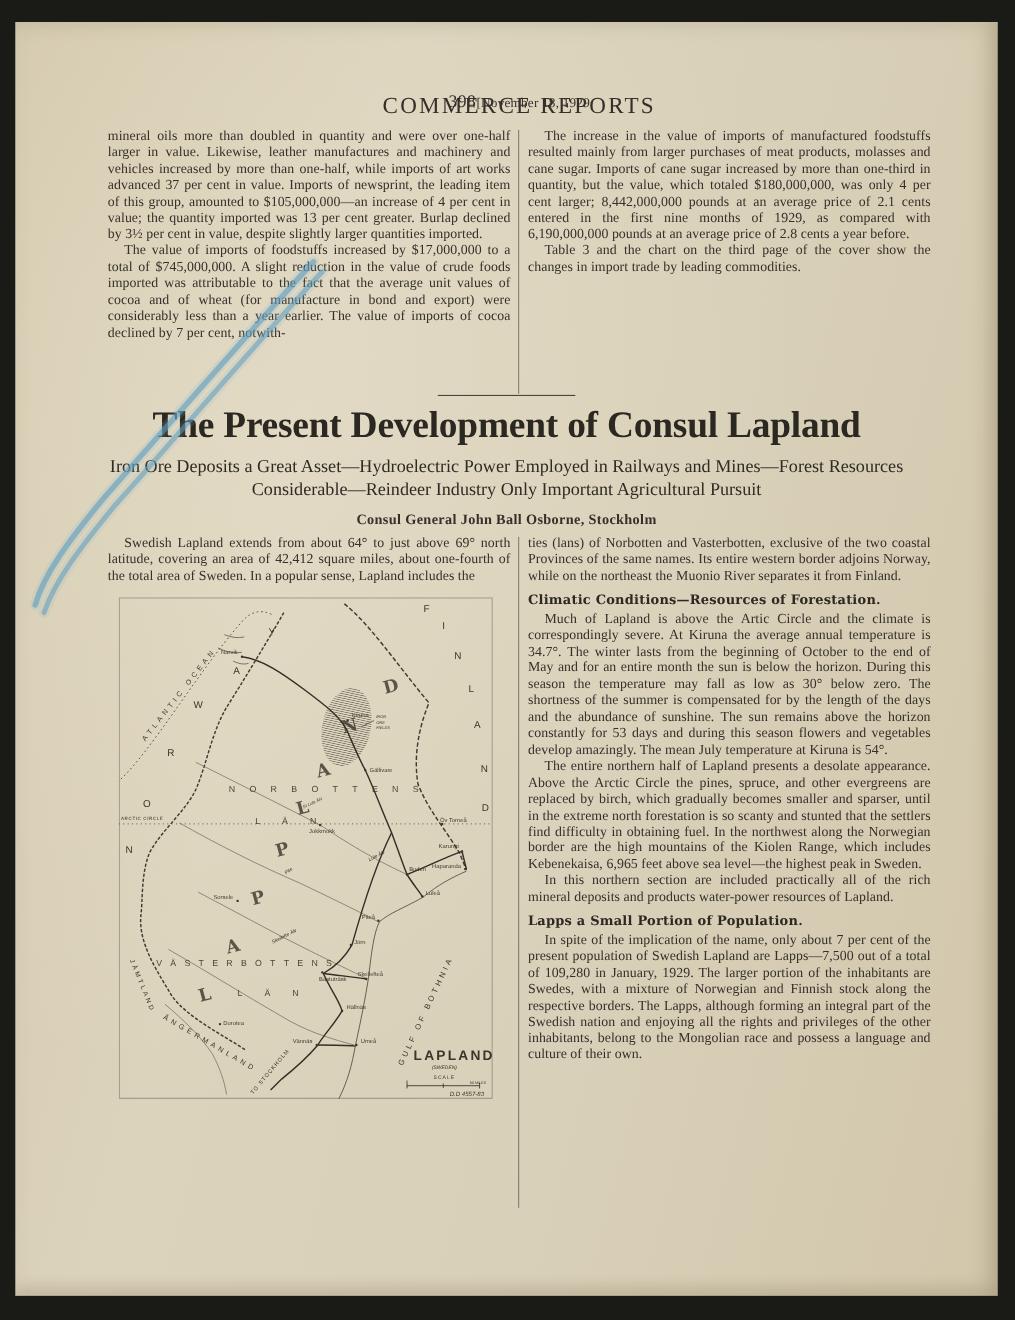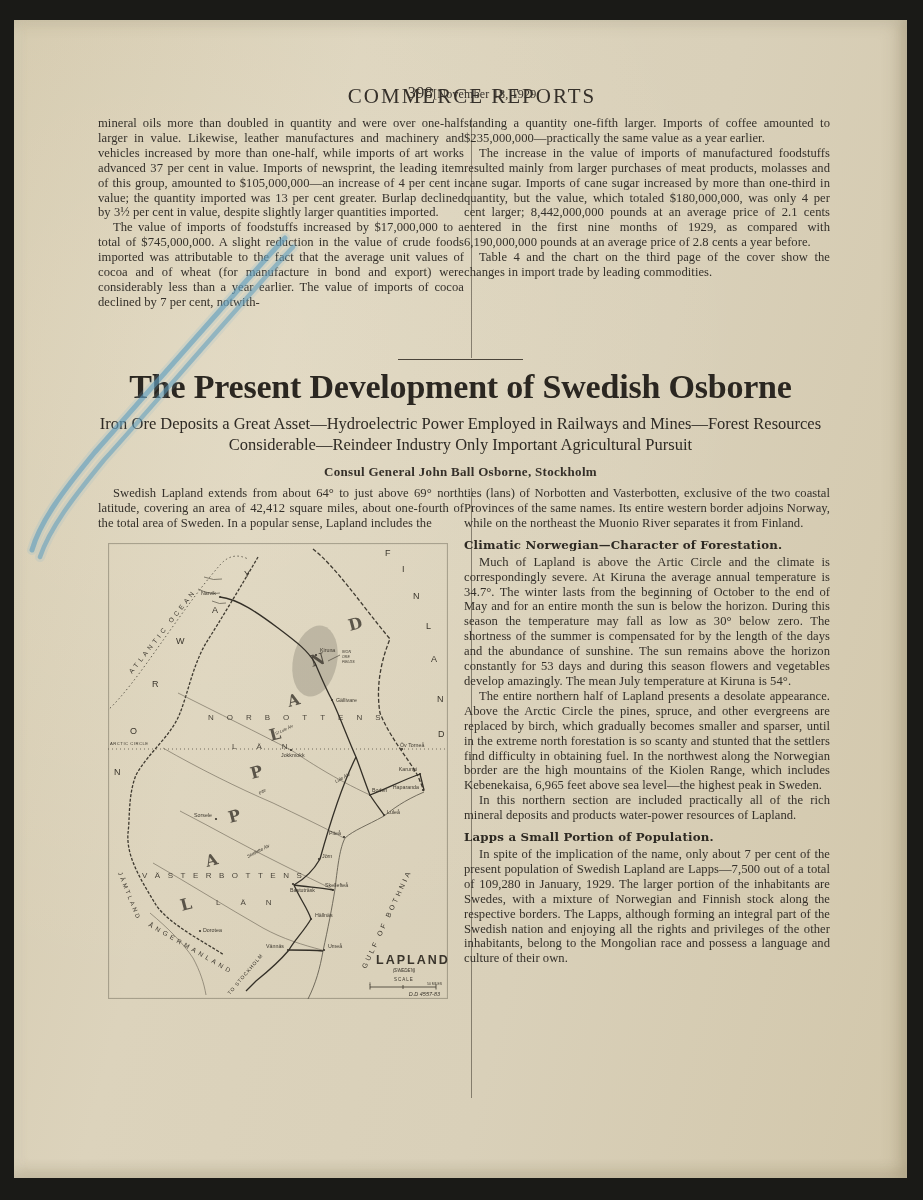--- a/index.html
+++ b/index.html
@@ -19,21 +19,21 @@
   .header{
     position:absolute;top:64px;left:84px;width:748px;
     display:flex;align-items:baseline;justify-content:center;
   }
   .pagenum{font-size:16px;letter-spacing:.5px;}
   .journal{
     position:absolute;left:0;right:0;text-align:center;
     font-size:21px;letter-spacing:2px;
   }
   .issuedate{font-size:12px;letter-spacing:.2px;}
-  .cols{position:absolute;left:84px;width:748px;display:grid;grid-template-columns:366px 366px;column-gap:0;}
+  .cols{position:absolute;left:84px;width:748px;display:grid;grid-template-columns:366px 366px;column-gap:16px;}
   .cols1{top:96px;}
   .cols2{top:466px;}
   .vrule{position:absolute;left:457px;width:1px;background:rgba(62,56,45,.55);}
   .vrule.a{top:98px;height:240px;}
   .vrule.b{top:468px;height:610px;}
   .bodyp{
     margin:0;font-size:12.6px;line-height:14.9px;text-align:justify;
     text-indent:15px;letter-spacing:.05px;color:#34302a;
   }
   .bodyp.noind{text-indent:0;}
@@ -68,29 +68,28 @@
 
   <div class="vrule a"></div>
   <div class="vrule b"></div>
 
   <div class="cols cols1">
     <div class="col">
         <p class="bodyp noind">mineral oils more than doubled in quantity and were over one-half larger in value.  Likewise, leather manufactures and machinery and vehicles increased by more than one-half, while imports of art works advanced 37 per cent in value.  Imports of newsprint, the leading item of this group, amounted to $105,000,000—an increase of 4 per cent in value; the quantity imported was 13 per cent greater.  Burlap declined by 3½ per cent in value, despite slightly larger quantities imported.</p>
         <p class="bodyp">The value of imports of foodstuffs increased by $17,000,000 to a total of $745,000,000.  A slight reduction in the value of crude foods imported was attributable to the fact that the average unit values of cocoa and of wheat (for manufacture in bond and export) were considerably less than a year earlier.  The value of imports of cocoa declined by 7 per cent, notwith-</p>
       </div>
     <div class="col">
-        <p class="bodyp noind">standing a quantity one-fifth larger.  Imports of coffee amounted to $235,000,000—practically the same value as a year earlier.</p>
         <p class="bodyp">The increase in the value of imports of manufactured foodstuffs resulted mainly from larger purchases of meat products, molasses and cane sugar.  Imports of cane sugar increased by more than one-third in quantity, but the value, which totaled $180,000,000, was only 4 per cent larger; 8,442,000,000 pounds at an average price of 2.1 cents entered in the first nine months of 1929, as compared with 6,190,000,000 pounds at an average price of 2.8 cents a year before.</p>
-        <p class="bodyp">Table 4 and the chart on the third page of the cover show the changes in import trade by leading commodities.</p>
+        <p class="bodyp">Table 3 and the chart on the third page of the cover show the changes in import trade by leading commodities.</p>
       </div>
   </div>
 
   <div class="art-head">
     <div class="sep"></div>
-    <h1 class="art-title">The Present Development of Swedish Osborne</h1>
+    <h1 class="art-title">The Present Development of Consul Lapland</h1>
     <h2 class="art-sub">Iron Ore Deposits a Great Asset—Hydroelectric Power Employed in Railways and Mines—Forest Resources Considerable—Reindeer Industry Only Important Agricultural Pursuit</h2>
     <div class="art-byline">Consul General John Ball Osborne, Stockholm</div>
   </div>
 
   <div class="cols cols2">
     <div class="col">
       <p class="bodyp">Swedish Lapland extends from about 64° to just above 69° north latitude, covering an area of 42,412 square miles, about one-fourth of the total area of Sweden.  In a popular sense, Lapland includes the</p>
 
       <svg class="mapsvg" width="340" height="456" viewBox="0 0 340 456">
         <defs>
@@ -220,21 +219,21 @@
             <text x="296" y="438" font-size="4.5" fill="#3a352c" font-family="&quot;Liberation Sans&quot;, sans-serif" letter-spacing="1" text-anchor="middle">SCALE</text>
             <text x="262" y="441.5" font-size="3.4" fill="#3a352c" font-family="&quot;Liberation Sans&quot;, sans-serif" text-anchor="middle">0</text>
             <text x="334" y="442" font-size="3.4" fill="#3a352c" font-family="&quot;Liberation Sans&quot;, sans-serif" text-anchor="end">50 MILES</text>
             <text x="332" y="453" font-size="5.5" fill="#3a352c" font-family="&quot;Liberation Sans&quot;, sans-serif" font-style="italic" text-anchor="end">D.D 4557-83</text>
           </g>
       </svg>
 
     </div>
     <div class="col">
         <p class="bodyp noind">ties (lans) of Norbotten and Vasterbotten, exclusive of the two coastal Provinces of the same names.  Its entire western border adjoins Norway, while on the northeast the Muonio River separates it from Finland.</p>
-        <h3 class="subhead">Climatic Norwegian—Character of Forestation.</h3>
+        <h3 class="subhead">Climatic Conditions—Resources of Forestation.</h3>
         <p class="bodyp">Much of Lapland is above the Artic Circle and the climate is correspondingly severe.  At Kiruna the average annual temperature is 34.7°.  The winter lasts from the beginning of October to the end of May and for an entire month the sun is below the horizon.  During this season the temperature may fall as low as 30° below zero.  The shortness of the summer is compensated for by the length of the days and the abundance of sunshine.  The sun remains above the horizon constantly for 53 days and during this season flowers and vegetables develop amazingly.  The mean July temperature at Kiruna is 54°.</p>
         <p class="bodyp">The entire northern half of Lapland presents a desolate appearance.  Above the Arctic Circle the pines, spruce, and other evergreens are replaced by birch, which gradually becomes smaller and sparser, until in the extreme north forestation is so scanty and stunted that the settlers find difficulty in obtaining fuel.  In the northwest along the Norwegian border are the high mountains of the Kiolen Range, which includes Kebenekaisa, 6,965 feet above sea level—the highest peak in Sweden.</p>
         <p class="bodyp">In this northern section are included practically all of the rich mineral deposits and products water-power resources of Lapland.</p>
         <h3 class="subhead">Lapps a Small Portion of Population.</h3>
         <p class="bodyp">In spite of the implication of the name, only about 7 per cent of the present population of Swedish Lapland are Lapps—7,500 out of a total of 109,280 in January, 1929.  The larger portion of the inhabitants are Swedes, with a mixture of Norwegian and Finnish stock along the respective borders.  The Lapps, although forming an integral part of the Swedish nation and enjoying all the rights and privileges of the other inhabitants, belong to the Mongolian race and possess a language and culture of their own.</p>
       </div>
   </div>
 
 </div>
 

